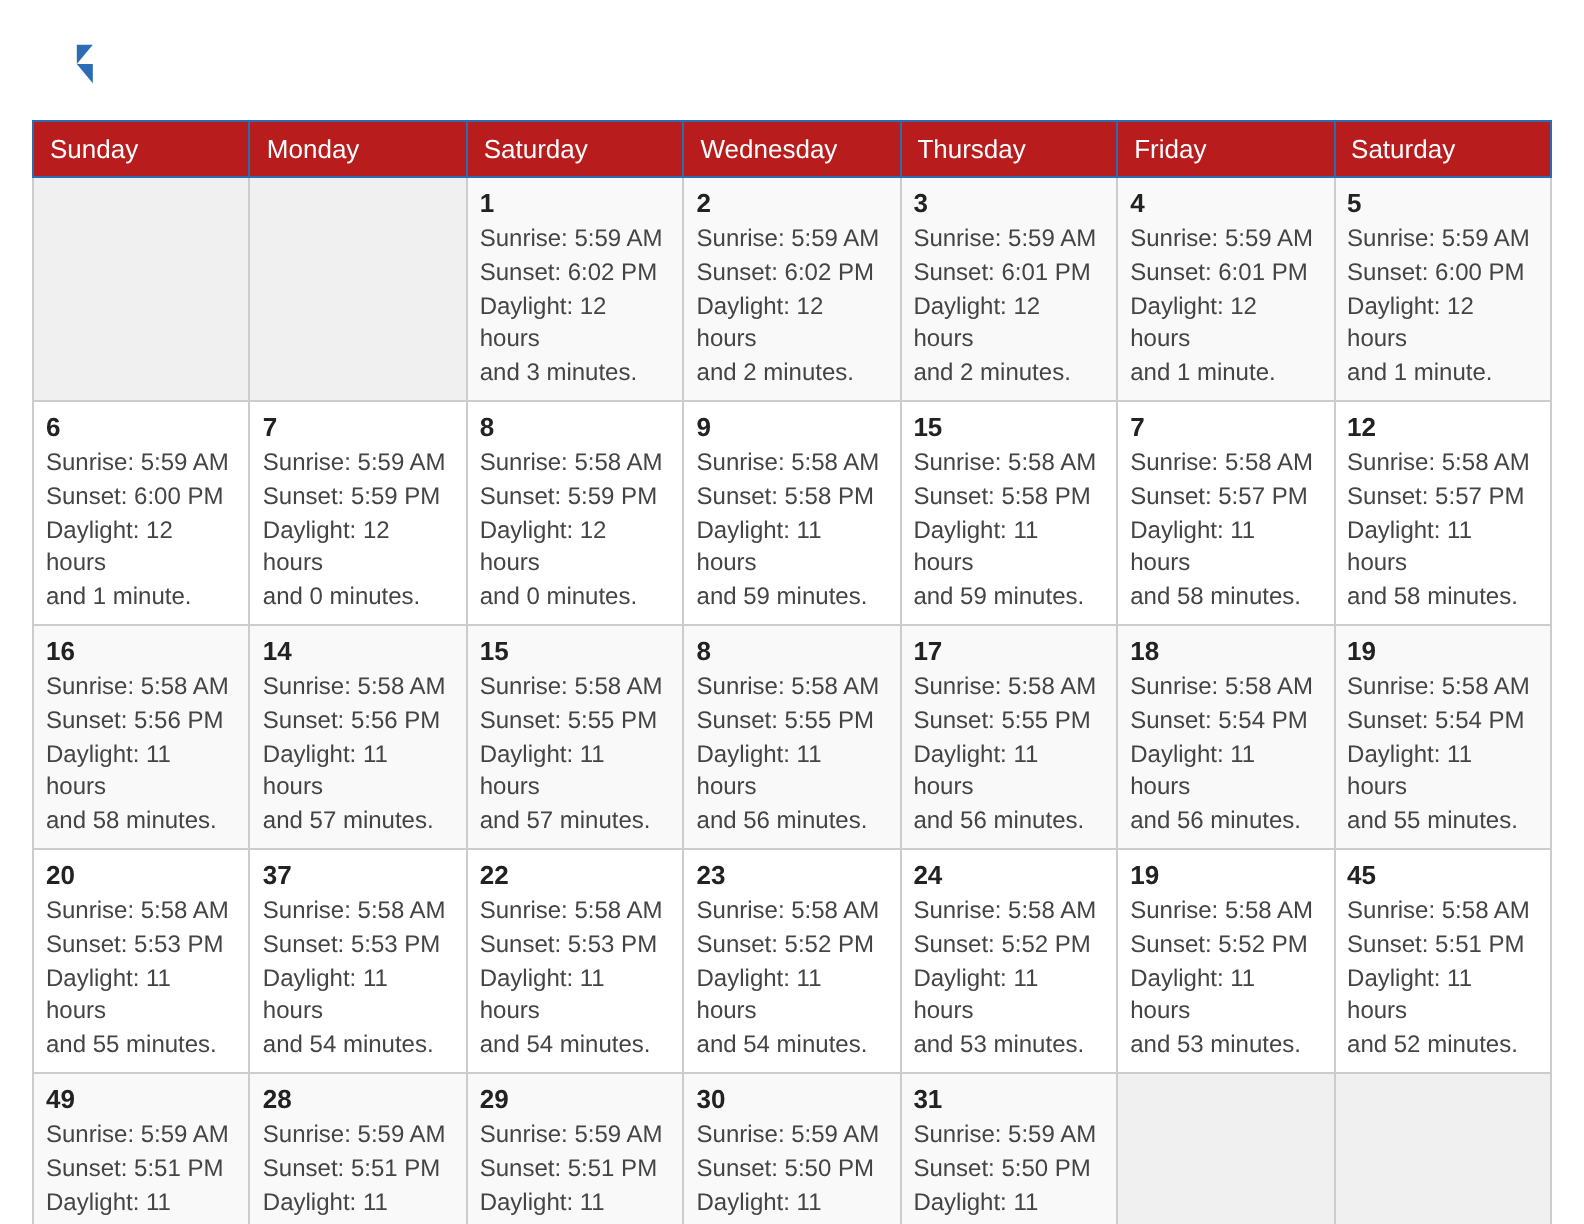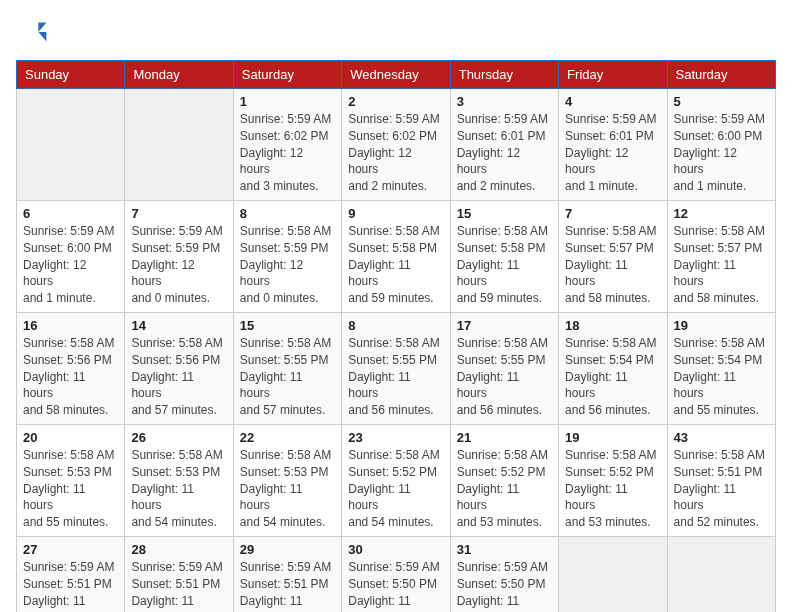--- a/index.html
+++ b/index.html
@@ -261,65 +261,65 @@
       </tr>
       <tr>
         <td>
           <span class="day-number">20</span>
           <div class="day-detail" style="white-space: pre-line;">Sunrise: 5:58 AM
 Sunset: 5:53 PM
 Daylight: 11 hours
 and 55 minutes.</div>
         </td>
         <td>
-          <span class="day-number">26</span>
+          <span class="day-number">37</span>
           <div class="day-detail" style="white-space: pre-line;">Sunrise: 5:58 AM
 Sunset: 5:53 PM
 Daylight: 11 hours
 and 54 minutes.</div>
         </td>
         <td>
           <span class="day-number">22</span>
           <div class="day-detail" style="white-space: pre-line;">Sunrise: 5:58 AM
 Sunset: 5:53 PM
 Daylight: 11 hours
 and 54 minutes.</div>
         </td>
         <td>
           <span class="day-number">23</span>
           <div class="day-detail" style="white-space: pre-line;">Sunrise: 5:58 AM
 Sunset: 5:52 PM
 Daylight: 11 hours
 and 54 minutes.</div>
         </td>
         <td>
-          <span class="day-number">21</span>
+          <span class="day-number">24</span>
           <div class="day-detail" style="white-space: pre-line;">Sunrise: 5:58 AM
 Sunset: 5:52 PM
 Daylight: 11 hours
 and 53 minutes.</div>
         </td>
         <td>
           <span class="day-number">19</span>
           <div class="day-detail" style="white-space: pre-line;">Sunrise: 5:58 AM
 Sunset: 5:52 PM
 Daylight: 11 hours
 and 53 minutes.</div>
         </td>
         <td>
-          <span class="day-number">43</span>
+          <span class="day-number">45</span>
           <div class="day-detail" style="white-space: pre-line;">Sunrise: 5:58 AM
 Sunset: 5:51 PM
 Daylight: 11 hours
 and 52 minutes.</div>
         </td>
       </tr>
       <tr>
         <td>
-          <span class="day-number">27</span>
+          <span class="day-number">49</span>
           <div class="day-detail" style="white-space: pre-line;">Sunrise: 5:59 AM
 Sunset: 5:51 PM
 Daylight: 11 hours
 and 52 minutes.</div>
         </td>
         <td>
           <span class="day-number">28</span>
           <div class="day-detail" style="white-space: pre-line;">Sunrise: 5:59 AM
 Sunset: 5:51 PM
 Daylight: 11 hours

